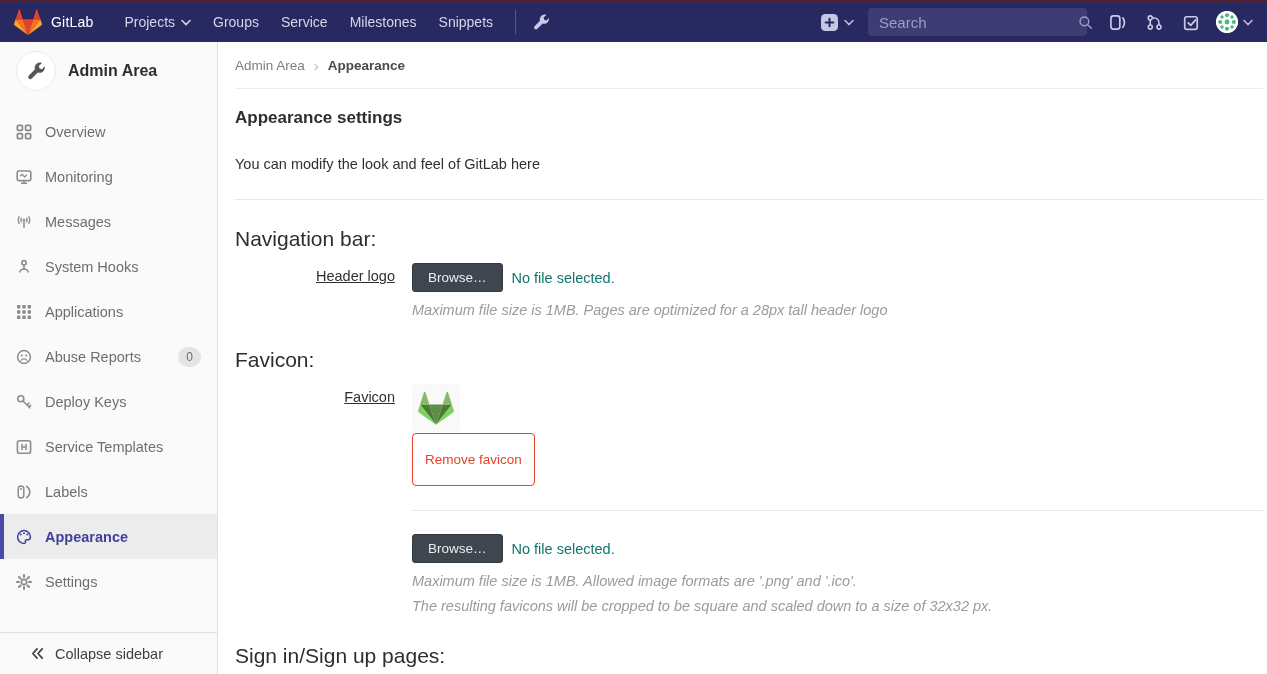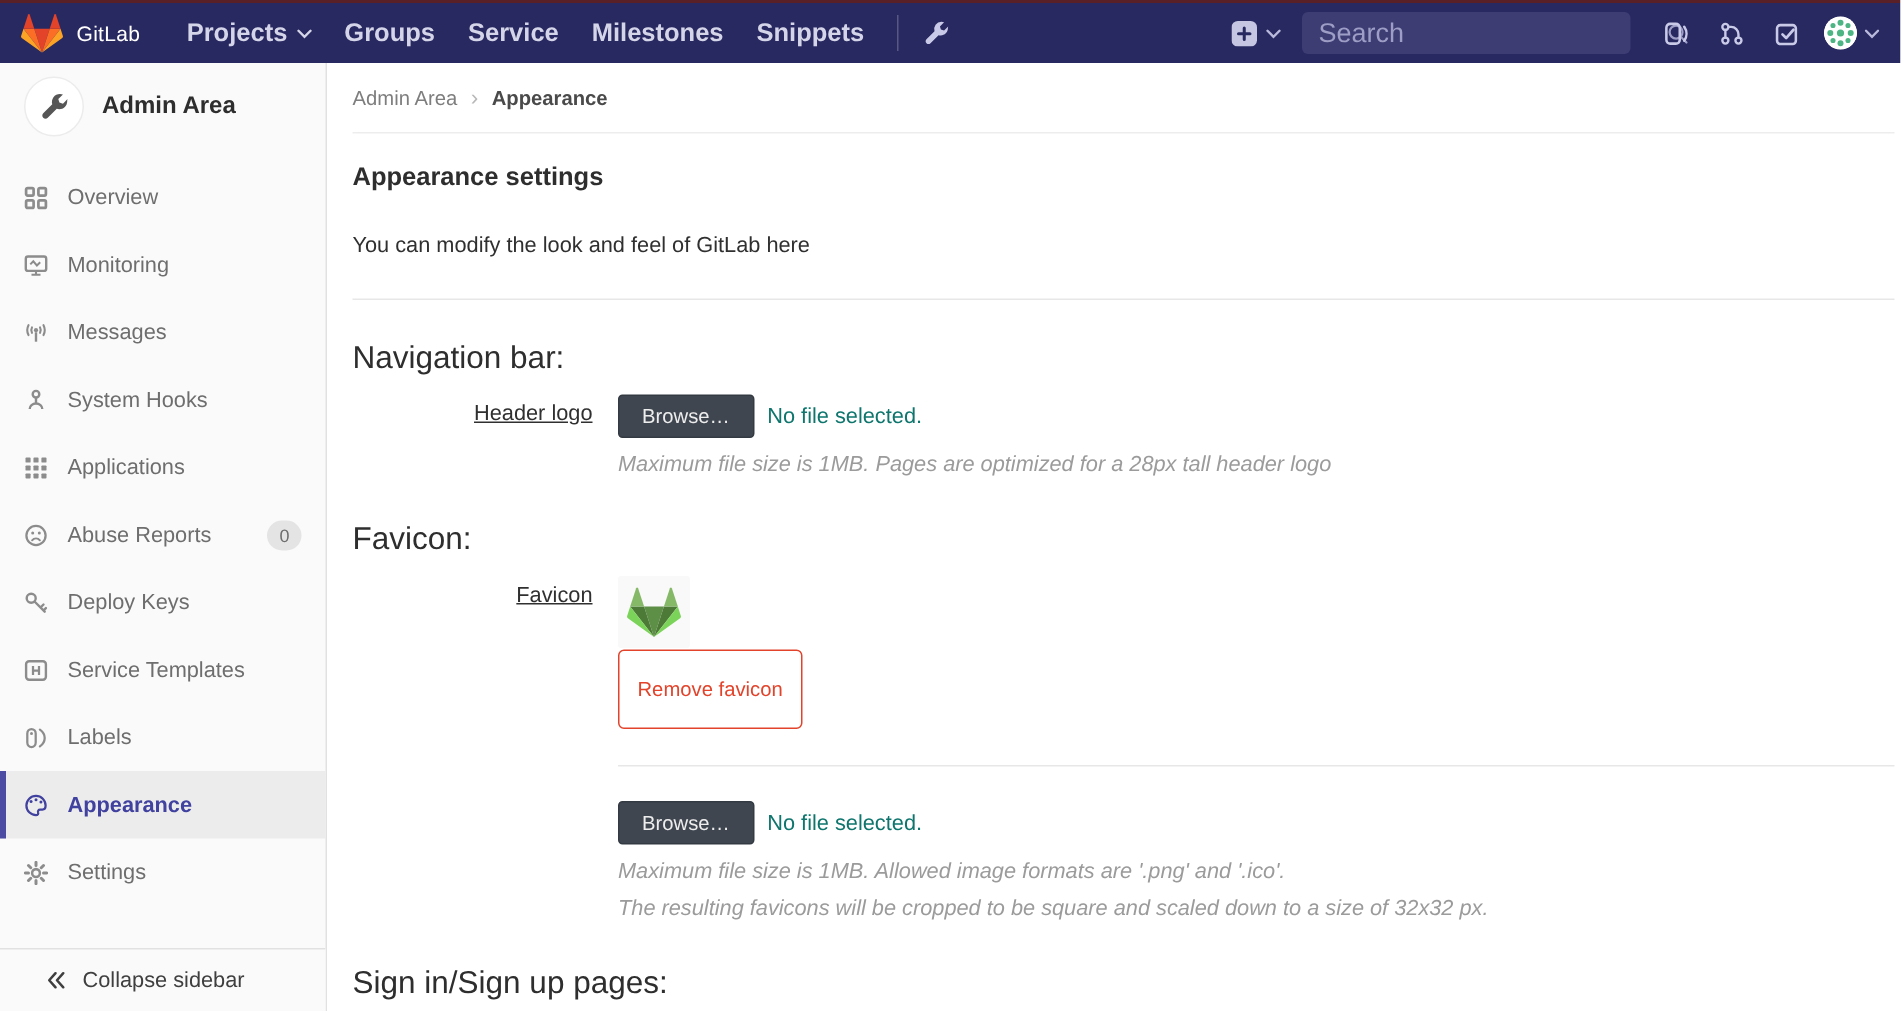--- a/index.html
+++ b/index.html
@@ -5,28 +5,28 @@
   * { box-sizing: border-box; margin: 0; padding: 0; }
   html,body { width:1267px; height:674px; overflow:hidden; }
   body { font-family:"Liberation Sans", sans-serif; background:#fff; color:#303030; }
 
   
   .top-stripe { height:2px; background:#5a2028; }
   .navbar { height:40px; background:#292961; display:flex; align-items:center; padding-right:14px; }
   .logo { display:flex; align-items:center; gap:9px; padding:0 10px 0 14px; cursor:pointer; }
   .logo-text { color:#fff; font-size:14px; font-weight:400; letter-spacing:.2px;text-align:right; }
   .nav-links { display:flex; align-items:center; margin-left:10px; }
-  .nav-link { color:#d5d5ea; font-size:17px; font-weight:700; padding:0 11px; height:40px; display:flex; align-items:center; gap:6px; cursor:pointer; white-space:nowrap; }
+  .nav-link { color:#d5d5ea; font-size:14px; font-weight:400; padding:0 11px; height:40px; display:flex; align-items:center; gap:6px; cursor:pointer; white-space:nowrap; }
   .nav-divider { width:1px; height:24px; background:rgba(255,255,255,.22); margin:0 11px; }
   .nav-wrench { color:#c9c9e8; display:flex; align-items:center; padding:0 6px; cursor:pointer; }
   .nav-spacer { flex:1; }
   .plus-group { display:flex; align-items:center; gap:6px; cursor:pointer; margin-right:14px; }
   .caret { color:#b9b9dc; display:flex; }
   .search-box { width:219px; height:28px; background:#3d3d74; border-radius:4px; display:flex; align-items:center; padding:0 9px 0 11px; margin-right:12px; }
-  .search-box input { flex:1; background:transparent; border:none; outline:none; color:#a3a3a3; font-size:18px; font-family:inherit; }
+  .search-box input { flex:1; background:transparent; border:none; outline:none; color:#a3a3a3; font-size:15px; font-family:inherit; }
   .search-box input::placeholder { color:#9d9dc6; }
   .search-box .icon { color:#9d9dc6; display:flex; }
   .nav-icon { color:#c9c9e8; display:flex; align-items:center; padding:0 10px; height:40px; cursor:pointer; }
   .avatar-group { display:flex; align-items:center; gap:5px; margin-left:6px; cursor:pointer; }
   .avatar { width:22px; height:22px; border-radius:50%; overflow:hidden; background:#fff; display:flex; }
 
   
   .layout { display:flex; height:632px; }
 
   

